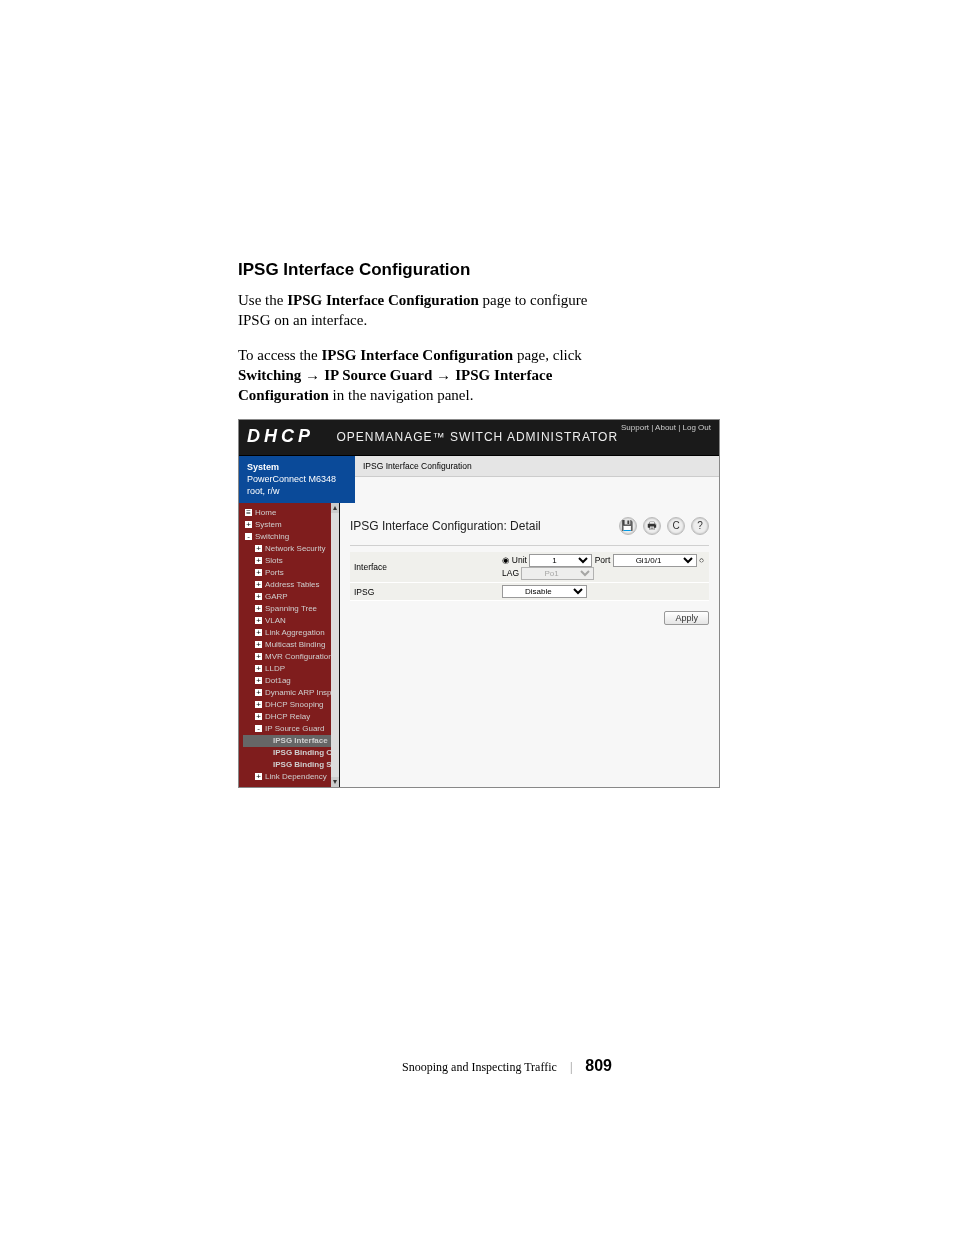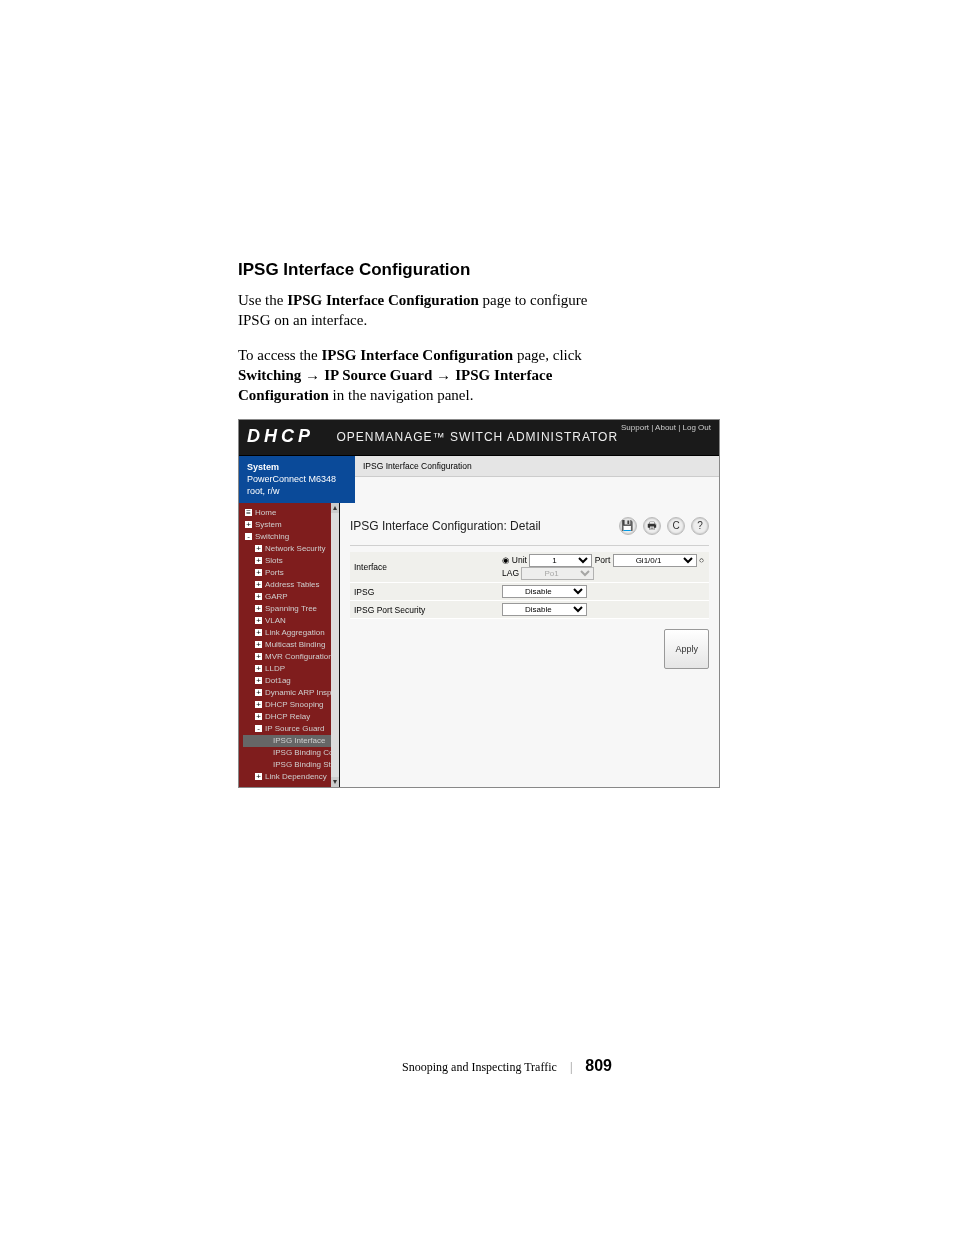--- a/index.html
+++ b/index.html
@@ -113,21 +113,21 @@
     white-space: nowrap;
     overflow: hidden;
     padding-left: 2px;
   }
   .sb-item .box {
     display:inline-block; width:7px; height:7px; background:#fff; color:#000;
     font-size:8px; line-height:7px; text-align:center; margin-right:3px;
     font-family: Arial, sans-serif;
   }
   .sb-sub { padding-left: 12px; }
-  .sb-sub3{ padding-left: 30px; }
+  .sb-sub3{ padding-left: 30px; font-weight: bold; }
   .sb-sel { background:#666; }
 
   .content {
     flex: 1;
     background: #f7f7f7;
     color: #000;
   }
   .crumb {
     background: #e5e5e5;
     border-bottom: 1px solid #ccc;
@@ -154,21 +154,21 @@
   .form-table { width:100%; border-collapse:collapse; font-size:8.5px; }
   .form-table td { padding:2px 4px; background:#f0f0ec; border-bottom:1px solid #fff;margin-left:48px; }
   .form-table td:first-child { width:140px; }
   .sel {
     font-size:8px; height:13px; border:1px solid #999; background:#fff;
     padding:0 18px;
   }
   .disabled-sel { background:#eee; color:#888; }
   .apply-row { text-align:right; padding:10px 0; }
   .apply-btn {
-    font-size:9px; padding:14px 10px; border:1px solid #999;
+    font-size:9px; padding:1px 10px; border:1px solid #999;
     background:linear-gradient(#fff,#e5e5e5); border-radius:2px; color:#333;
   }
 
   
   .footer {
     position: absolute;
     bottom: 160px;
     right: 238px;
     font-size: 12px;
     font-family: Georgia, serif;
@@ -275,24 +275,20 @@
                 <span>Port</span>
                 <select class="sel"><option>Gi1/0/1</option></select>
                 <label>○ <span>LAG</span></label>
                 <select class="sel disabled-sel" disabled=""><option>Po1</option></select>
               </td>
             </tr>
             <tr>
               <td>IPSG</td>
               <td><select class="sel"><option>Disable</option></select></td>
             </tr>
-            <tr>
-              <td>IPSG Port Security</td>
-              <td><select class="sel"><option>Disable</option></select></td>
-            </tr>
           </tbody>
             </table>
           <div class="apply-row">
             <button class="apply-btn">Apply</button>
           </div>
         </div>
       </div>
     </div>
   </div>
 

